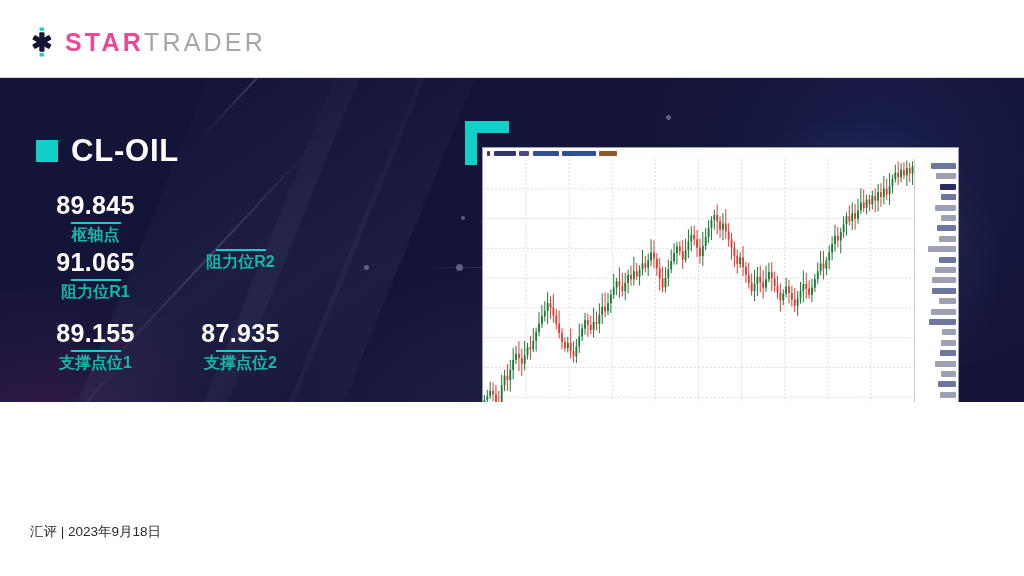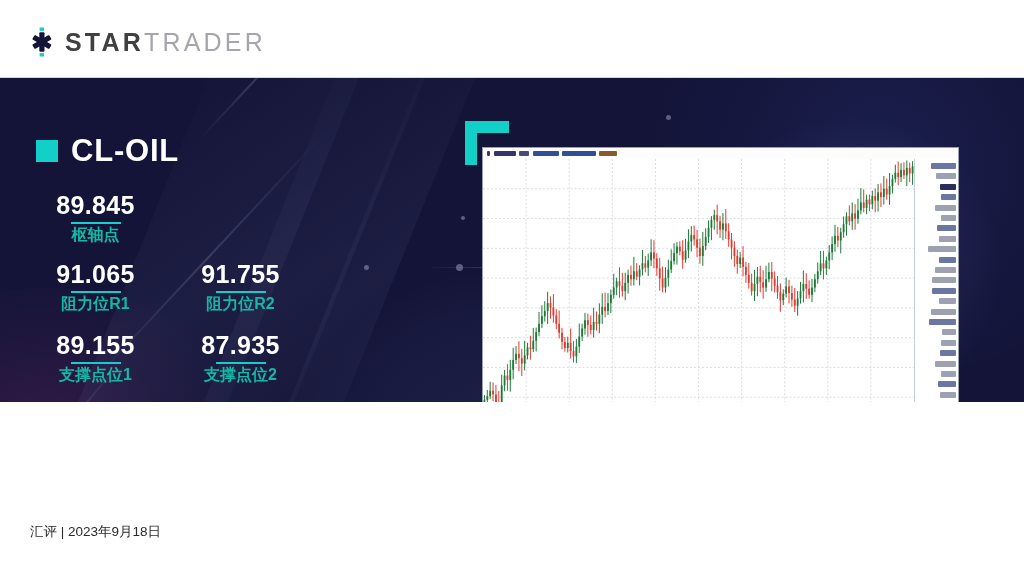--- a/index.html
+++ b/index.html
@@ -12,21 +12,21 @@
 
   
   .header {
     position:absolute; left:0; top:0; width:1024px; height:78px;
     background:#ffffff; border-bottom:1px solid #d8d8dc;
   }
   .logo-wrap { position:absolute; left:27px; top:27px; display:flex; align-items:center; }
   .logo-mark { position:relative; width:30px; height:30px; margin-right:8px; }
   .logo-mark svg { display:block; }
   .logo-text { font-size:25px; font-weight:bold; letter-spacing:3.2px; line-height:30px; white-space:nowrap; }
-  .logo-star { color:#404040; }
+  .logo-star { color:#ec4899; }
   .logo-trader { color:#a5a5ad; font-weight:500; }
 
   
   .stage {
     position:absolute; left:0; top:78px; width:1024px; height:324px;
     background:#141438; overflow:hidden;
   }
   .bg-layer { position:absolute; inset:0; pointer-events:none; }
   .bg-streak { position:absolute; background:linear-gradient(90deg,rgba(255,255,255,0) 0%,rgba(168,176,215,.22) 50%,rgba(255,255,255,0) 100%); height:2px; transform-origin:left center; }
   .bg-wide { position:absolute; background:linear-gradient(135deg,rgba(255,255,255,0) 0%,rgba(150,160,210,.07) 50%,rgba(255,255,255,0) 100%); }
@@ -41,21 +41,21 @@
   .title-square { width:22px; height:22px; background:#12d0c8; margin-right:13px; }
   .title-text { color:#ffffff; font-size:31px; font-weight:600; letter-spacing:.8px; line-height:1; }
 
   
   .pivots { position:absolute; left:0; top:190px; width:440px; }
   .pivot-row { display:flex; }
   .pivot-cell { width:145px; text-align:center; }
   .pivot-val { color:#ffffff; font-size:25px; font-weight:600; letter-spacing:.3px; line-height:30px; }
   .pivot-rule { width:50px; height:2px; background:#12d0c8; margin:2px auto 3px; }
   .pivot-lbl { color:#14b8a6; font-size:16px; font-weight:600; line-height:16px;text-align:center; }
-  .pivot-group-2 { margin-top:16px; }
+  .pivot-group-2 { margin-top:4px; }
   .pivot-group-3 { margin-top:18px; }
 
   
   .analysis { position:absolute; left:30px; top:391px; width:380px; }
   .analysis-title { color:#e8318f; font-size:12.5px; font-weight:700; line-height:18px; margin-bottom:3px; }
   .analysis-body { color:#ffffff; font-size:12.5px; font-weight:600; line-height:18.5px; }
 
   
   .bracket { position:absolute; background:transparent; }
   .bracket i { position:absolute; background:#12d0c8; display:block; }
@@ -137,21 +137,20 @@
         </div>
       </div>
 
       <div class="pivot-row pivot-group-2" style="padding-left:23px;">
         <div class="pivot-cell">
           <div class="pivot-val">91.065</div>
           <div class="pivot-rule"></div>
           <div class="pivot-lbl">阻力位R1</div>
         </div>
         <div class="pivot-cell">
-          <div class="pivot-val">91.755</div>
           <div class="pivot-rule"></div>
           <div class="pivot-lbl">阻力位R2</div>
         </div>
       </div>
 
       <div class="pivot-row pivot-group-3" style="padding-left:23px;">
         <div class="pivot-cell">
           <div class="pivot-val">89.155</div>
           <div class="pivot-rule"></div>
           <div class="pivot-lbl">支撑点位1</div>

